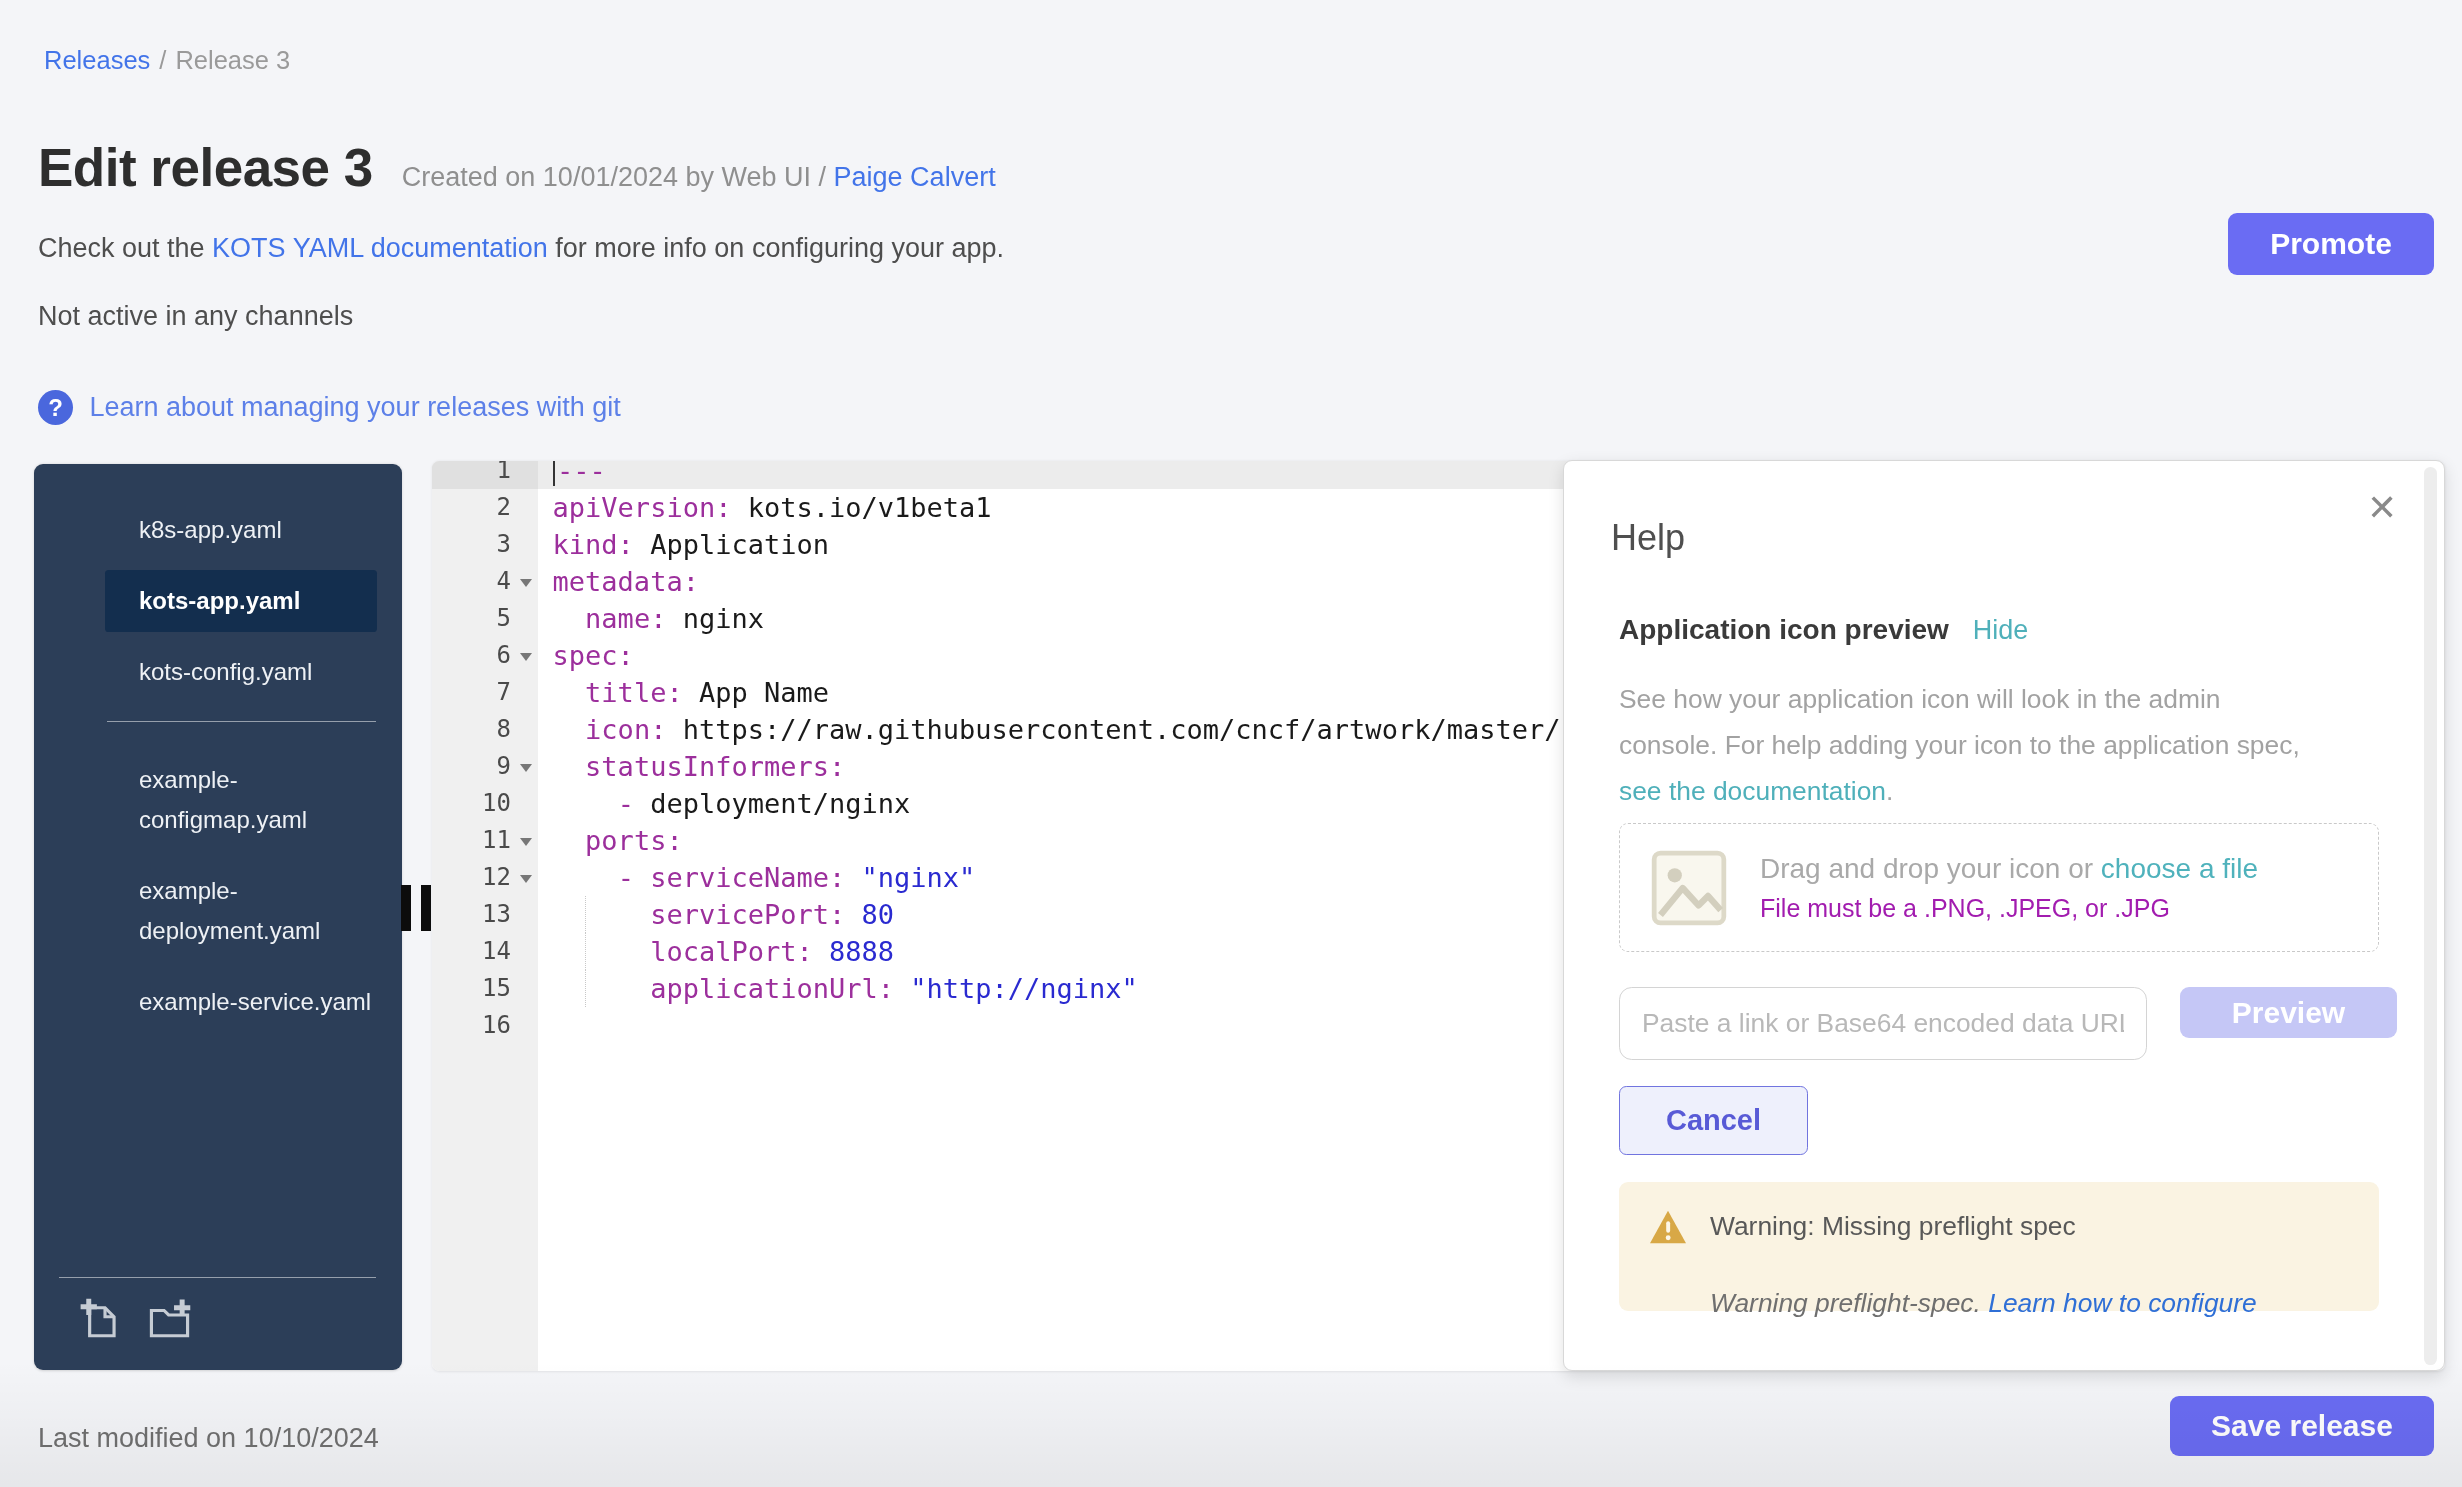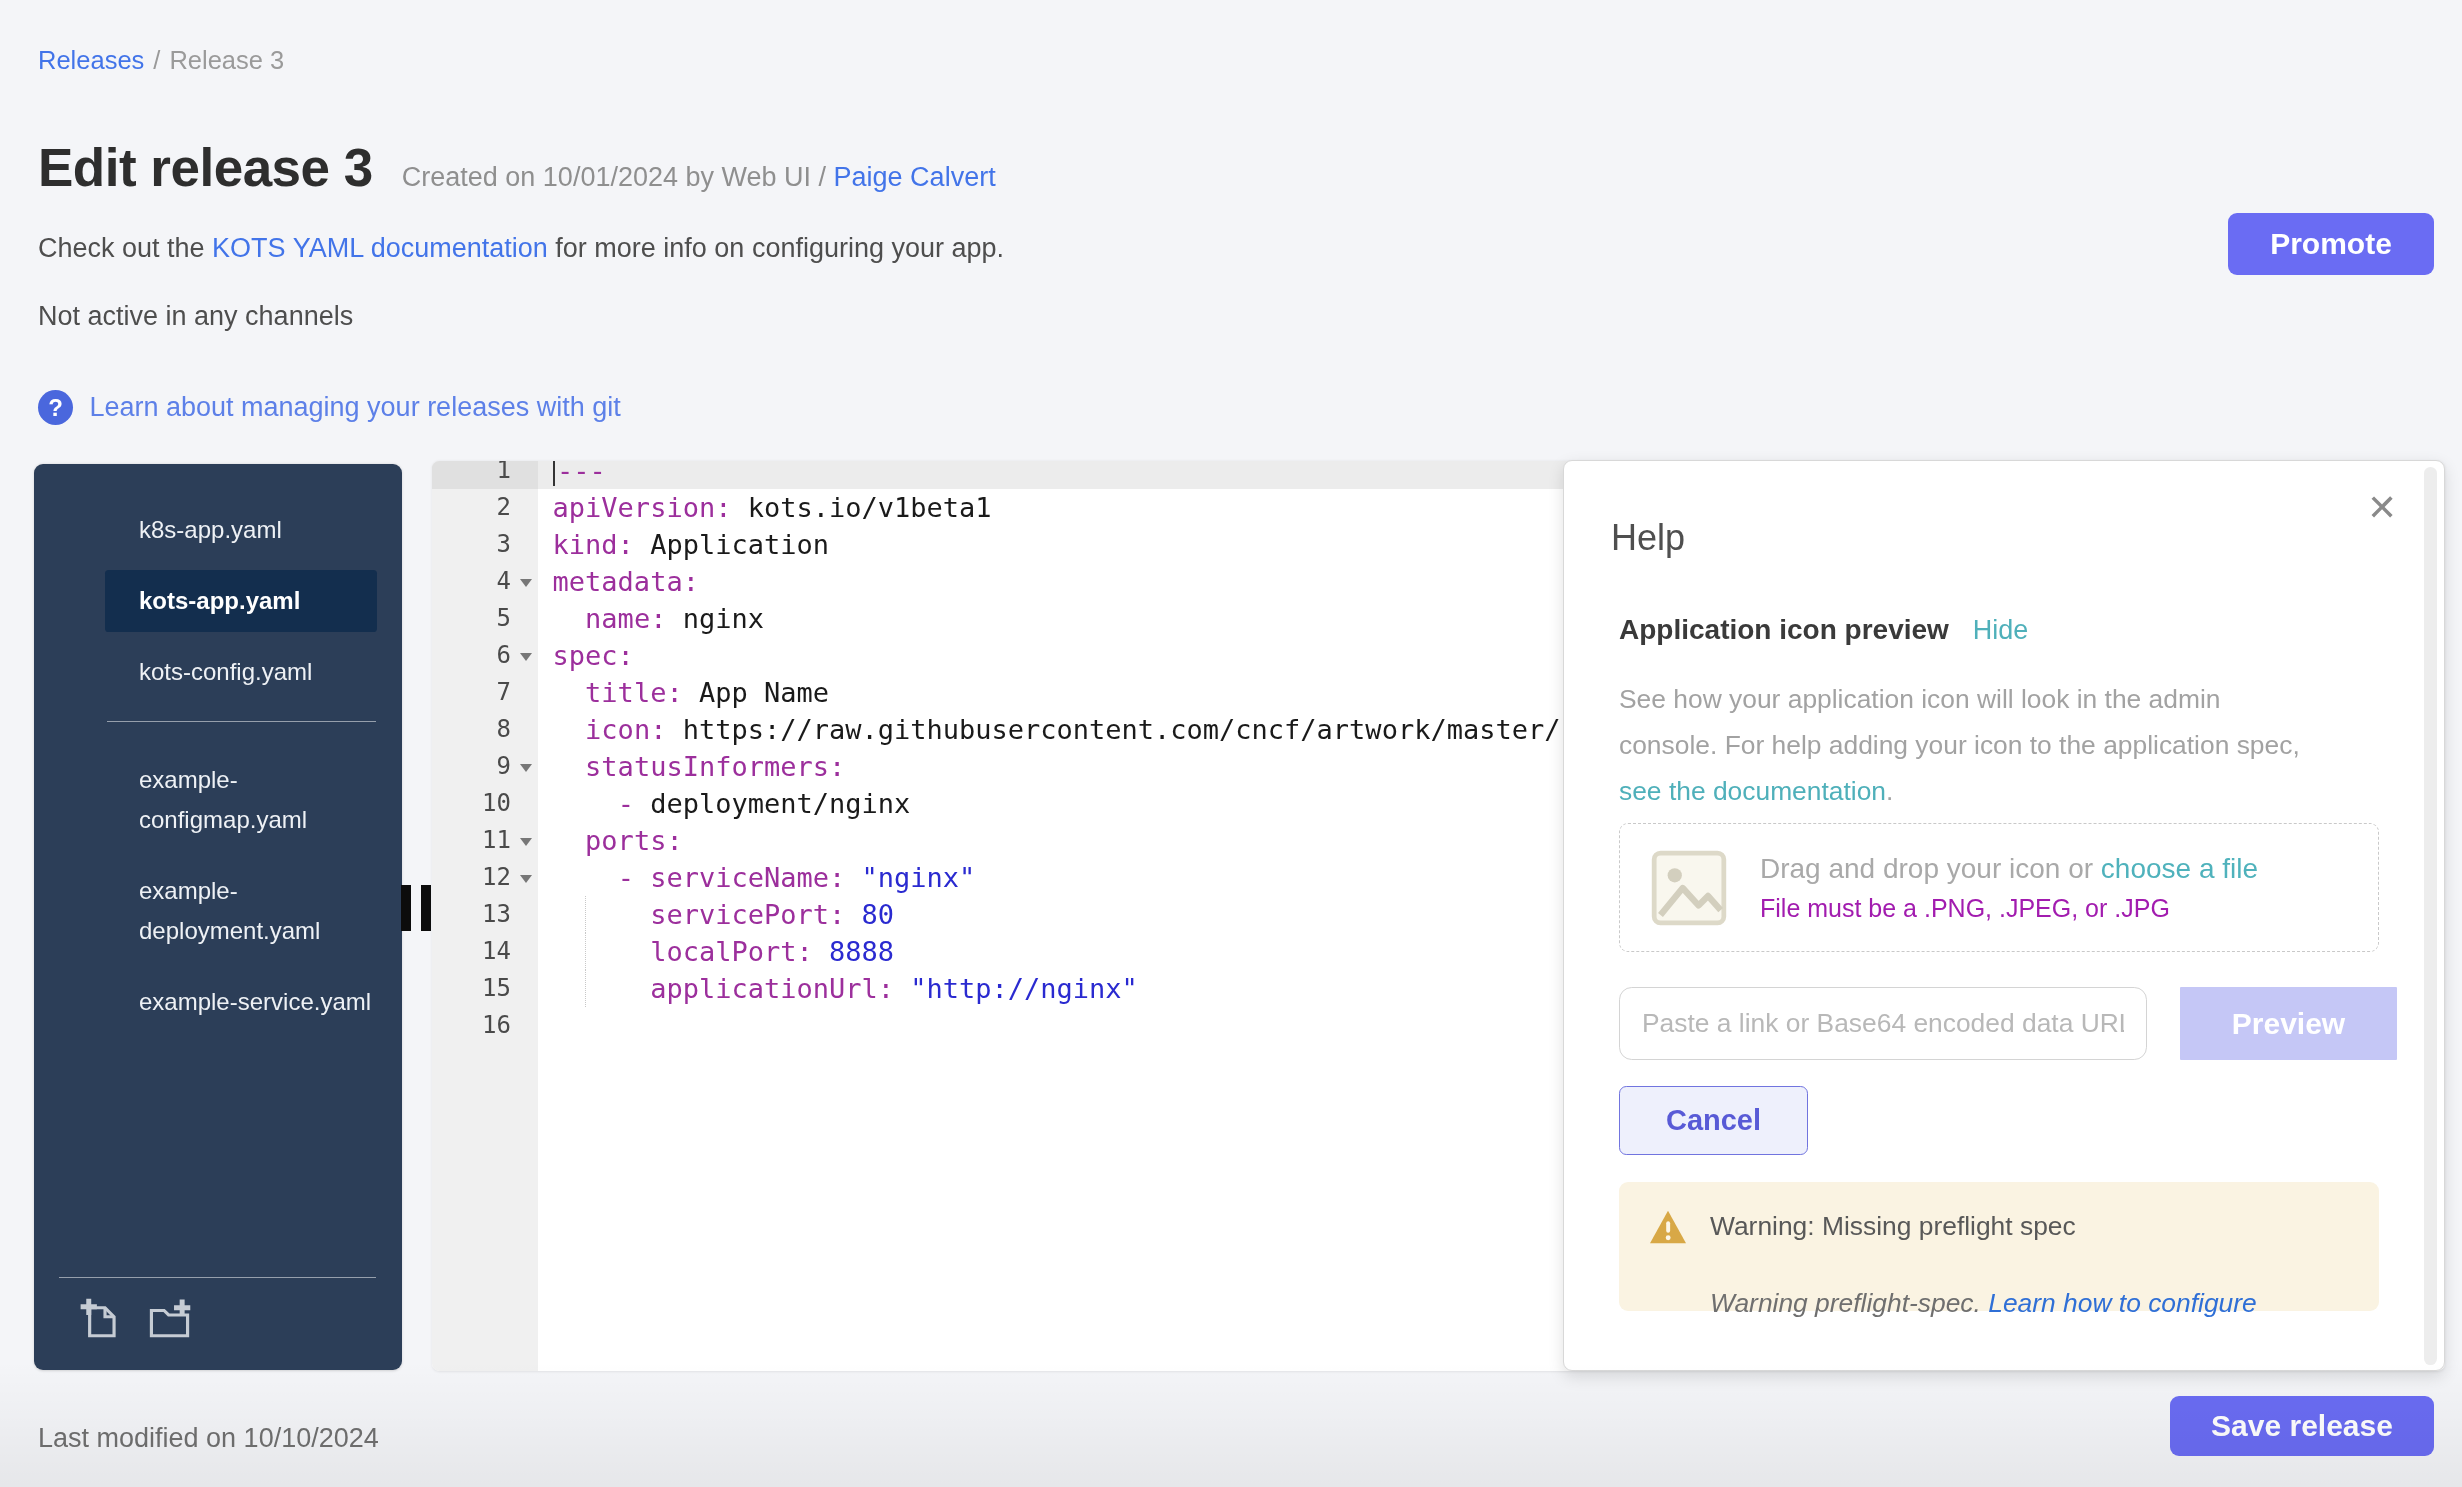--- a/index.html
+++ b/index.html
@@ -8,21 +8,21 @@
     position:relative; overflow:hidden;
     background:#f4f5f8;
     font-family:"Liberation Sans", sans-serif;
     color:#4e4e4e;
     -webkit-font-smoothing:antialiased;
   }
   .bottom-fade{ position:absolute; left:0; right:0; bottom:0; height:127px;
     background:linear-gradient(to bottom, rgba(0,0,0,0) 0%, rgba(0,0,0,0.06) 100%); pointer-events:none; }
 
   
-  .breadcrumb { position:absolute; left:38px; top:46px; font-size:25.5px; color:#9a9a9a; }
+  .breadcrumb { position:absolute; left:44px; top:46px; font-size:25.5px; color:#9a9a9a; }
   .breadcrumb a { color:#4274e9; text-decoration:none; cursor:pointer; }
   .breadcrumb .sep { margin:0 9px; color:#9a9a9a; }
   .page-title-row { position:absolute; left:38px; top:137px; display:flex; align-items:baseline; gap:29px; }
   .page-title { font-size:53px; font-weight:bold; color:#2e2e2e; letter-spacing:-0.5px; }
   .page-subtitle { font-size:27px; color:#8f8f8f; }
   .page-subtitle a { color:#4274e9; text-decoration:none; }
   .desc-line { position:absolute; left:38px; top:233px; font-size:27px; color:#4e4e4e; }
   .desc-line a { color:#4274e9; text-decoration:none; }
   .channel-status { position:absolute; left:38px; top:301px; font-size:27px; color:#4e4e4e; }
   .git-row { position:absolute; left:38px; top:390px; display:flex; align-items:center; gap:16.4px; }
@@ -87,22 +87,22 @@
   .dropzone { position:absolute; left:55px; top:362px; width:760px; height:129px;
     border:1.8px dashed #c9c9c9; border-radius:9px; display:flex; align-items:center;
     padding-left:31px; gap:33px; cursor:pointer; }
   .dz-text .l1 { font-size:28px; color:#a9a9a9; }
   .dz-text .l1 a { color:#4fb2bc; text-decoration:none;margin-top:13px; }
   .dz-text .l2 { font-size:25px; color:#a21caf; margin-top:9px; }
   .icon-input { position:absolute; left:55px; top:526px; width:528px; height:73px;
     border:1.8px solid #d4d4d4; border-radius:12.7px; padding:0 22px; font-size:26.4px;
     font-family:inherit; color:#555; outline:none; background:#fff; }
   .icon-input::placeholder { color:#b8b8b8; }
-  .preview-btn { position:absolute; left:616px; top:526px; width:217px; height:73px;
-    background:#c5c7f6; color:#fff; font-size:30px; font-weight:bold; border-radius:1px; }
+  .preview-btn { position:absolute; left:616px; top:526px; width:217px; height:51px;
+    background:#c5c7f6; color:#fff; font-size:30px; font-weight:bold; border-radius:9px; }
   .cancel-btn { position:absolute; left:55px; top:625px; width:189px; height:69px;
     background:#eef0fc; border:1.8px solid #7174df; color:#585ad6; font-size:29px;
     font-weight:bold; border-radius:7.3px; }
   .warn-box { position:absolute; left:55px; top:721px; width:760px; height:129px;
     background:#faf3e2; border-radius:9px; }
   .warn-icon { position:absolute; left:29px; top:27px; }
   .warn-title { position:absolute; left:91px; top:29px; font-size:26.4px; color:#585858; }
   .warn-line2 { position:absolute; left:91px; top:106px; font-size:26.4px; color:#6f6f6f; white-space:nowrap;font-style:italic; }
   .warn-line2 a { color:#2f6fd6; text-decoration:none; }
 

